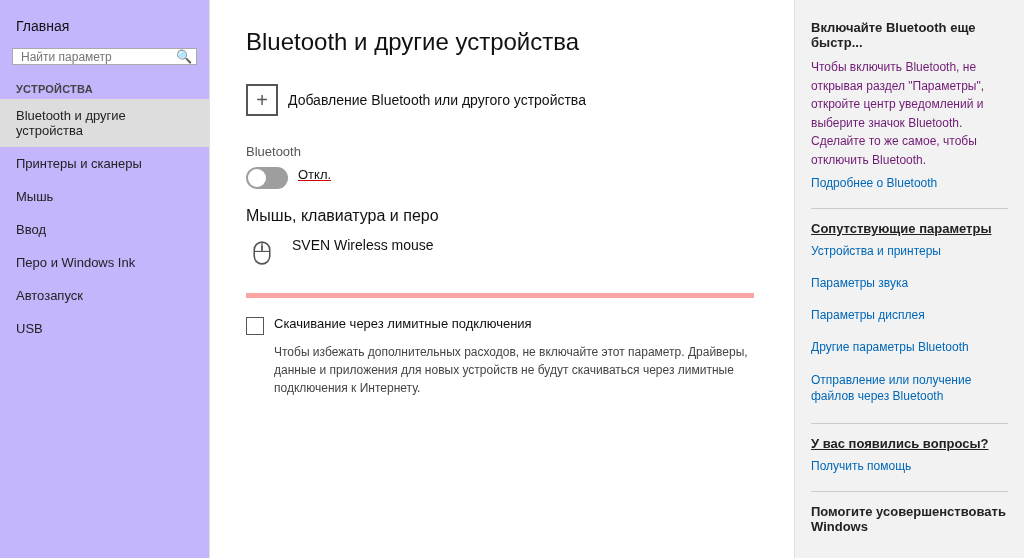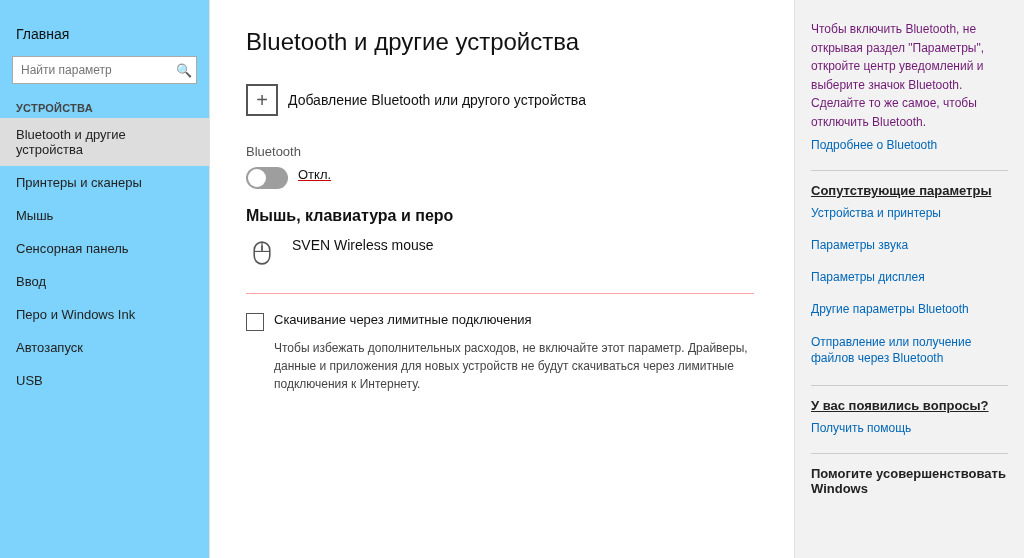--- a/index.html
+++ b/index.html
@@ -10,42 +10,42 @@
       height: 558px;
       overflow: hidden;
       display: flex;
       flex-direction: row;
     }
 
     
     .sidebar {
       width: 210px;
       min-width: 210px;
-      background: #7dd3fc;
+      background: #c4b5fd;
       display: flex;
       flex-direction: column;
-      padding-top: 12px;
+      padding-top: 4px;
       border-right: 1px solid #e0e0e0;
     }
 
     .sidebar-home {
       padding: 14px 16px 10px 16px;
       font-size: 14px;
       color: #111;
       cursor: pointer;
     }
 
     .search-box {
       margin: 4px 12px 10px 12px;
       display: flex;
       align-items: center;
       border: 1px solid #aaa;
       background: #fff;
       padding: 4px 8px;
-      height: 28px;
+      height: 17px;
     }
 
     .search-box input {
       border: none;
       outline: none;
       background: transparent;
       font-size: 12px;
       flex: 1;
       color: #555;
     }
@@ -157,21 +157,21 @@
 
     .toggle-label {
       font-size: 13px;
       color: #111;
       text-decoration: underline;
       text-decoration-color: #c00;
     }
 
     .subsection-title {
       font-size: 16px;
-      font-weight: 700;
+      font-weight: 400;
       color: #111;
       margin-bottom: 12px;
       margin-top: 4px;
     }
 
     .device-item {
       display: flex;
       align-items: flex-start;
       gap: 14px;
       margin-bottom: 12px;
@@ -190,21 +190,21 @@
       height: 28px;
     }
 
     .device-name {
       font-size: 14px;
       color: #111;
     }
 
     .download-section {
       margin-top: 24px;
-      border-top: 1px solid #fca5a5;
+      border-top: 5px solid #fca5a5;
       padding-top: 18px;
     }
 
     .checkbox-row {
       display: flex;
       align-items: flex-start;
       gap: 10px;
       margin-bottom: 8px;
     }
 
@@ -288,21 +288,20 @@
   <div class="search-box">
     <input type="text" placeholder="Найти параметр" style="">
     <span style="font-size:13px;color:#555;">🔍</span>
   </div>
 
   <div class="sidebar-section-title">УСТРОЙСТВА</div>
 
   <div class="sidebar-item active">Bluetooth и другие устройства</div>
   <div class="sidebar-item">Принтеры и сканеры</div>
   <div class="sidebar-item">Мышь</div>
-  <div class="sidebar-item">Сенсорная панель</div>
   <div class="sidebar-item">Ввод</div>
   <div class="sidebar-item">Перо и Windows Ink</div>
   <div class="sidebar-item">Автозапуск</div>
   <div class="sidebar-item">USB</div>
 </div>
 
 <div class="main-content">
   <div class="page-title">Bluetooth и другие устройства</div>
 
   <div class="add-device-btn">
@@ -336,20 +335,21 @@
   <div class="download-section">
     <div class="checkbox-row">
       <div class="checkbox-box"></div>
       <span class="checkbox-label">Скачивание через лимитные подключения</span>
     </div>
     <div class="checkbox-desc">Чтобы избежать дополнительных расходов, не включайте этот параметр. Драйверы, данные и приложения для новых устройств не будут скачиваться через лимитные подключения к Интернету.</div>
   </div>
 </div>
 
 <div class="right-panel">
+  <div class="right-section-title">Включайте Bluetooth еще быстр...</div>
   <div class="right-desc">Чтобы включить Bluetooth, не открывая раздел "Параметры", откройте центр уведомлений и выберите значок Bluetooth. Сделайте то же самое, чтобы отключить Bluetooth.</div>
   <a class="right-link">Подробнее о Bluetooth</a>
 
   <div class="divider"></div>
 
   <div class="companion-title">Сопутствующие параметры</div>
   <a class="right-link">Устройства и принтеры</a>
   <a class="right-link">Параметры звука</a>
   <a class="right-link">Параметры дисплея</a>
   <a class="right-link">Другие параметры Bluetooth</a>

